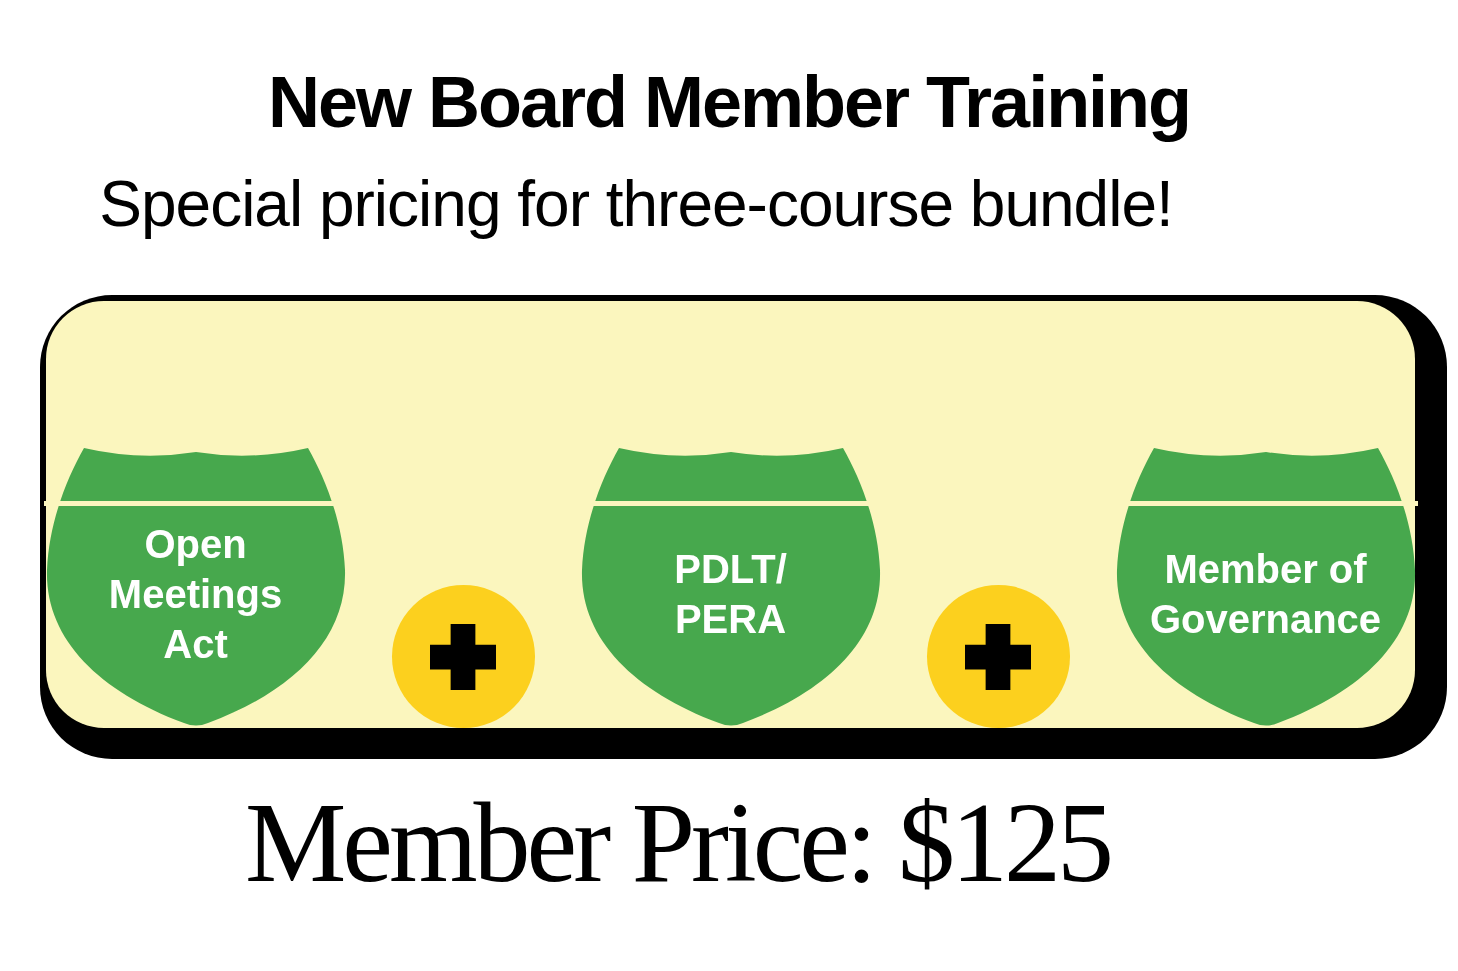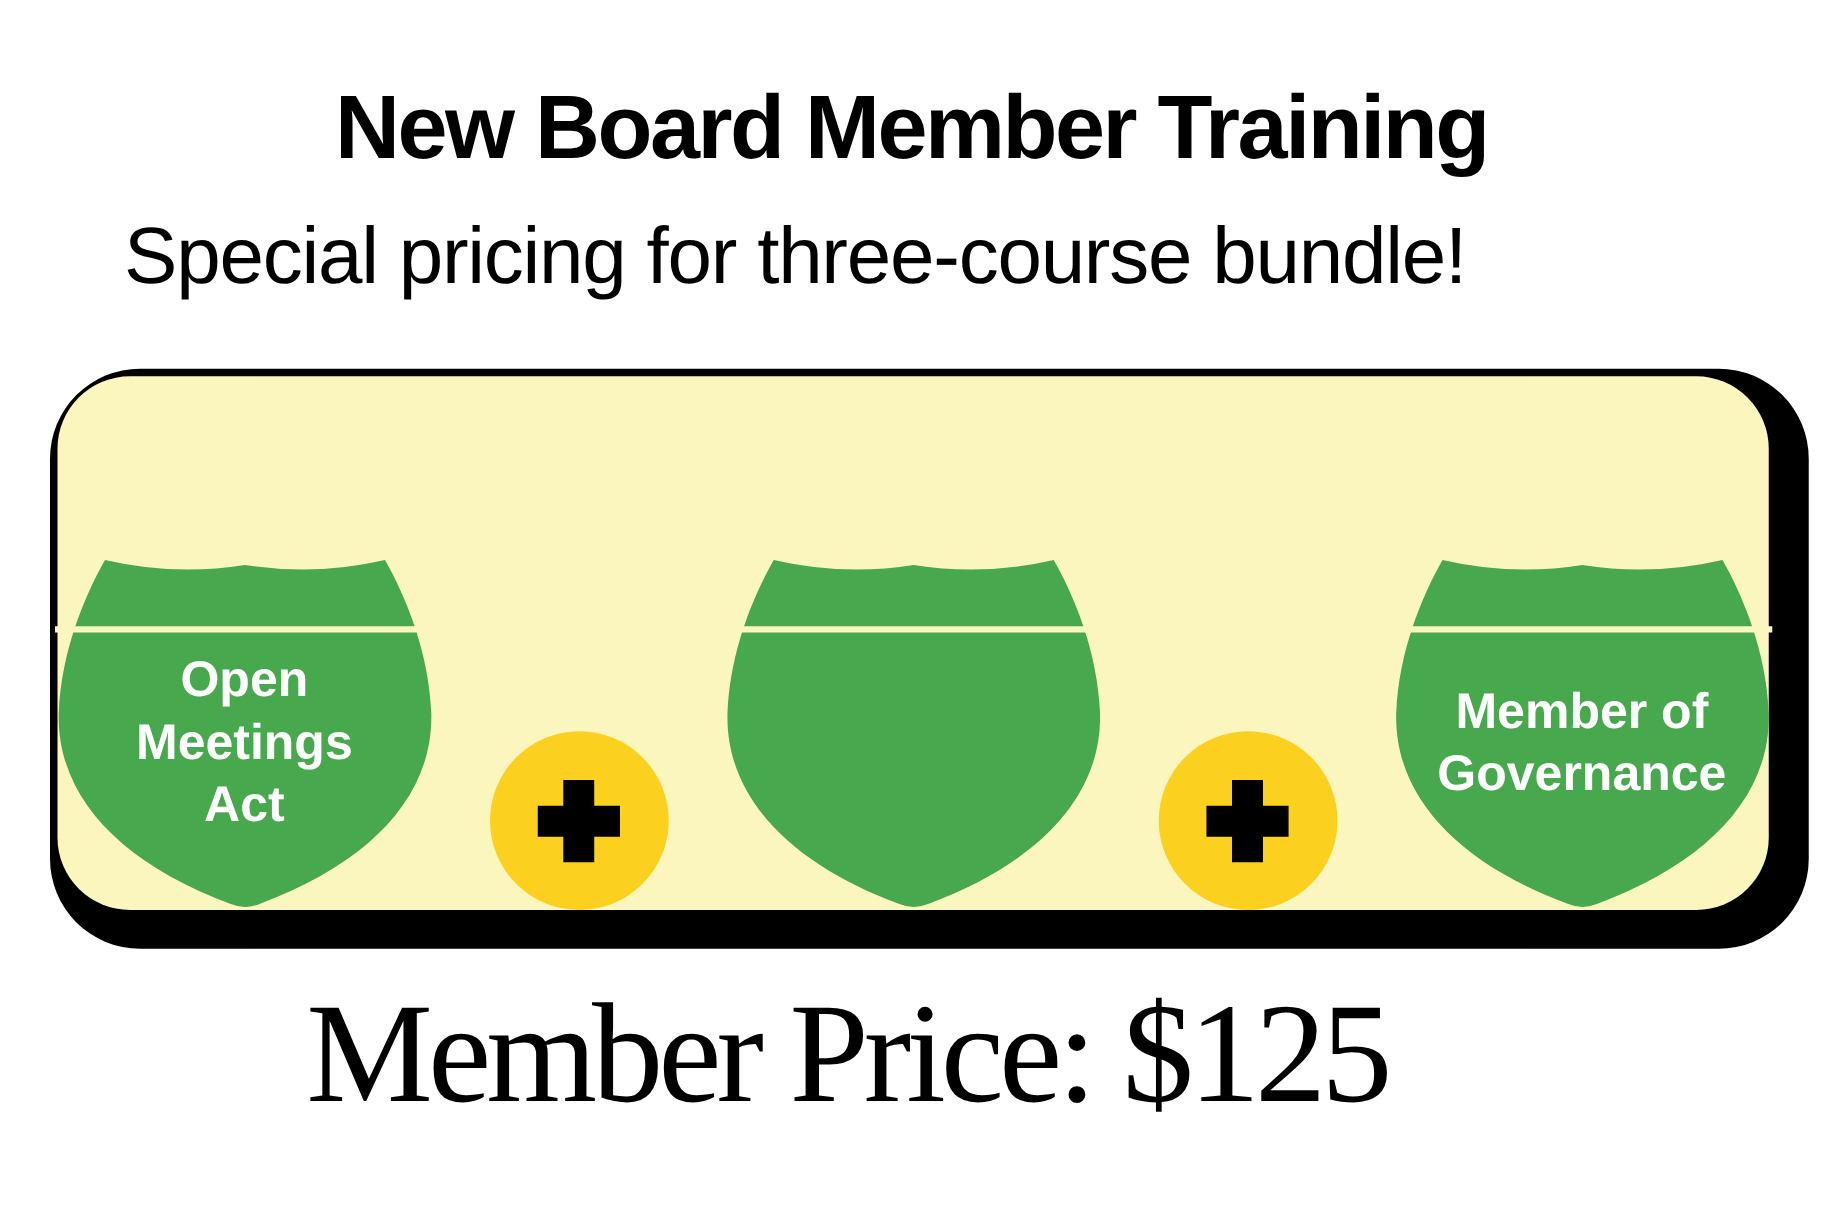--- a/index.html
+++ b/index.html
@@ -137,20 +137,22 @@
       <svg class="plus-svg" viewBox="0 0 64 64" aria-hidden="true">
         <path class="plus-path" d="M20 0 H44 V20 H64 V44 H44 V64 H20 V44 H0 V20 H20 Z"></path>
       </svg>
     </div>
 
     <div class="shield">
       <svg class="shield-svg" viewBox="0 0 304 284" aria-hidden="true">
         <path class="shield-path" d="M 40 4 Q 96 17 152 8 Q 208 17 264 4 C 281 34 299 78 301 126 C 303 194 250 247 164 279 Q 152 284 140 279 C 54 247 1 194 3 126 C 5 78 23 34 40 4 Z"></path>
         <rect class="shield-gap" x="0" y="57" width="304" height="5"></rect>
       </svg>
+      <div class="shield-label">PDLT/
+PERA</div>
     </div>
 
     <div class="plus">
       <svg class="plus-svg" viewBox="0 0 64 64" aria-hidden="true">
         <path class="plus-path" d="M20 0 H44 V20 H64 V44 H44 V64 H20 V44 H0 V20 H20 Z"></path>
       </svg>
     </div>
 
     <div class="shield">
       <svg class="shield-svg" viewBox="0 0 304 284" aria-hidden="true">

